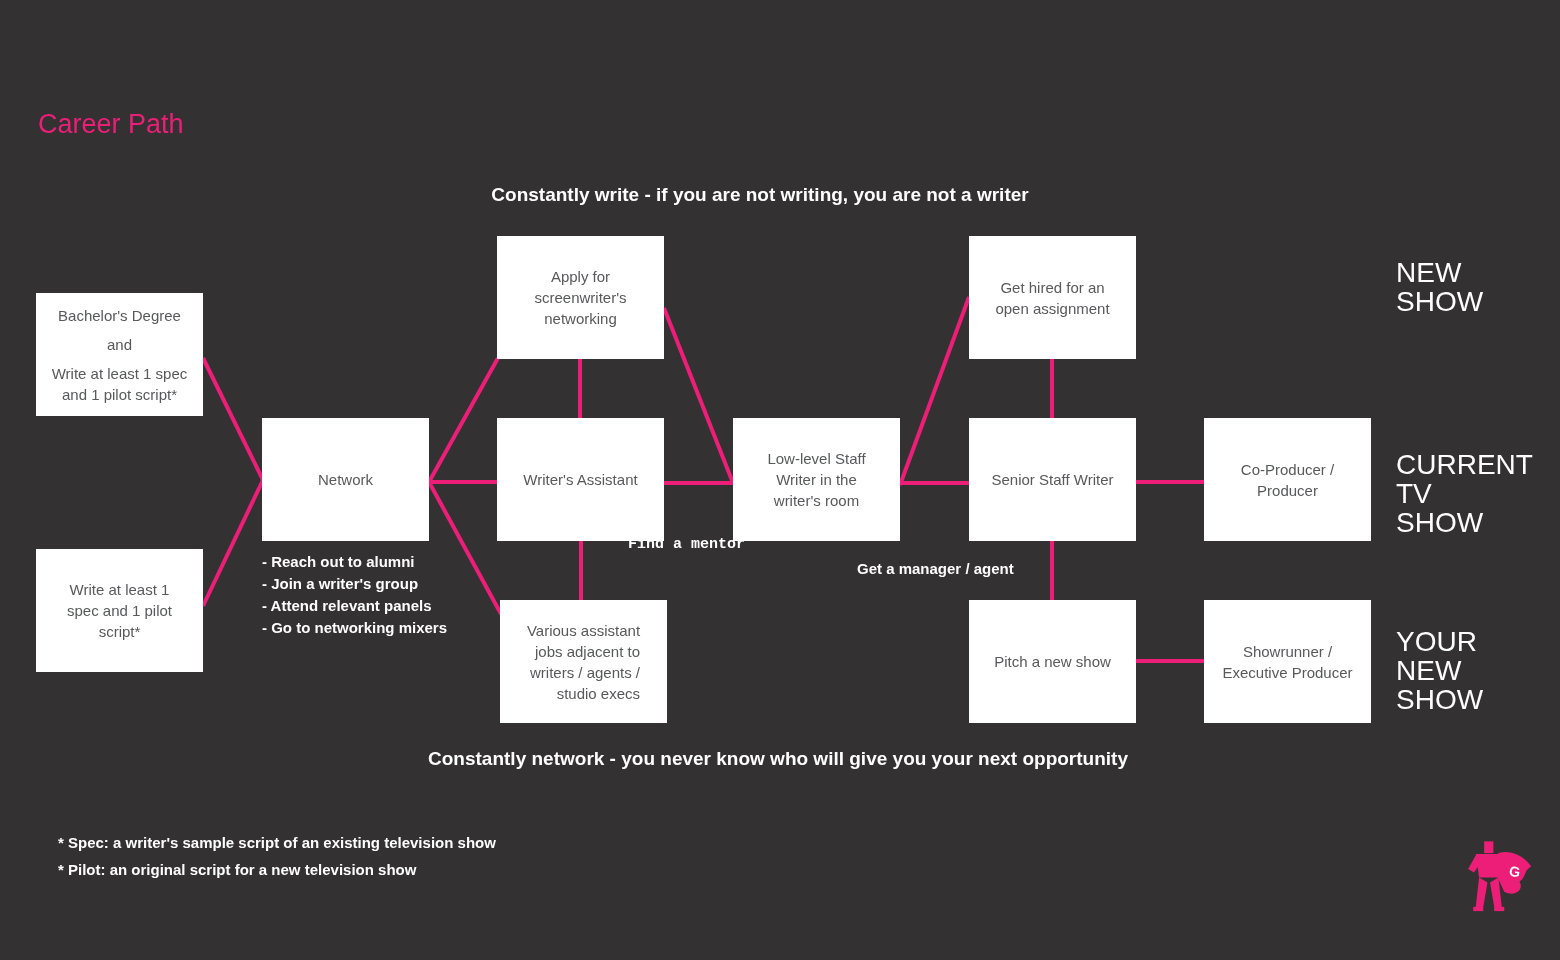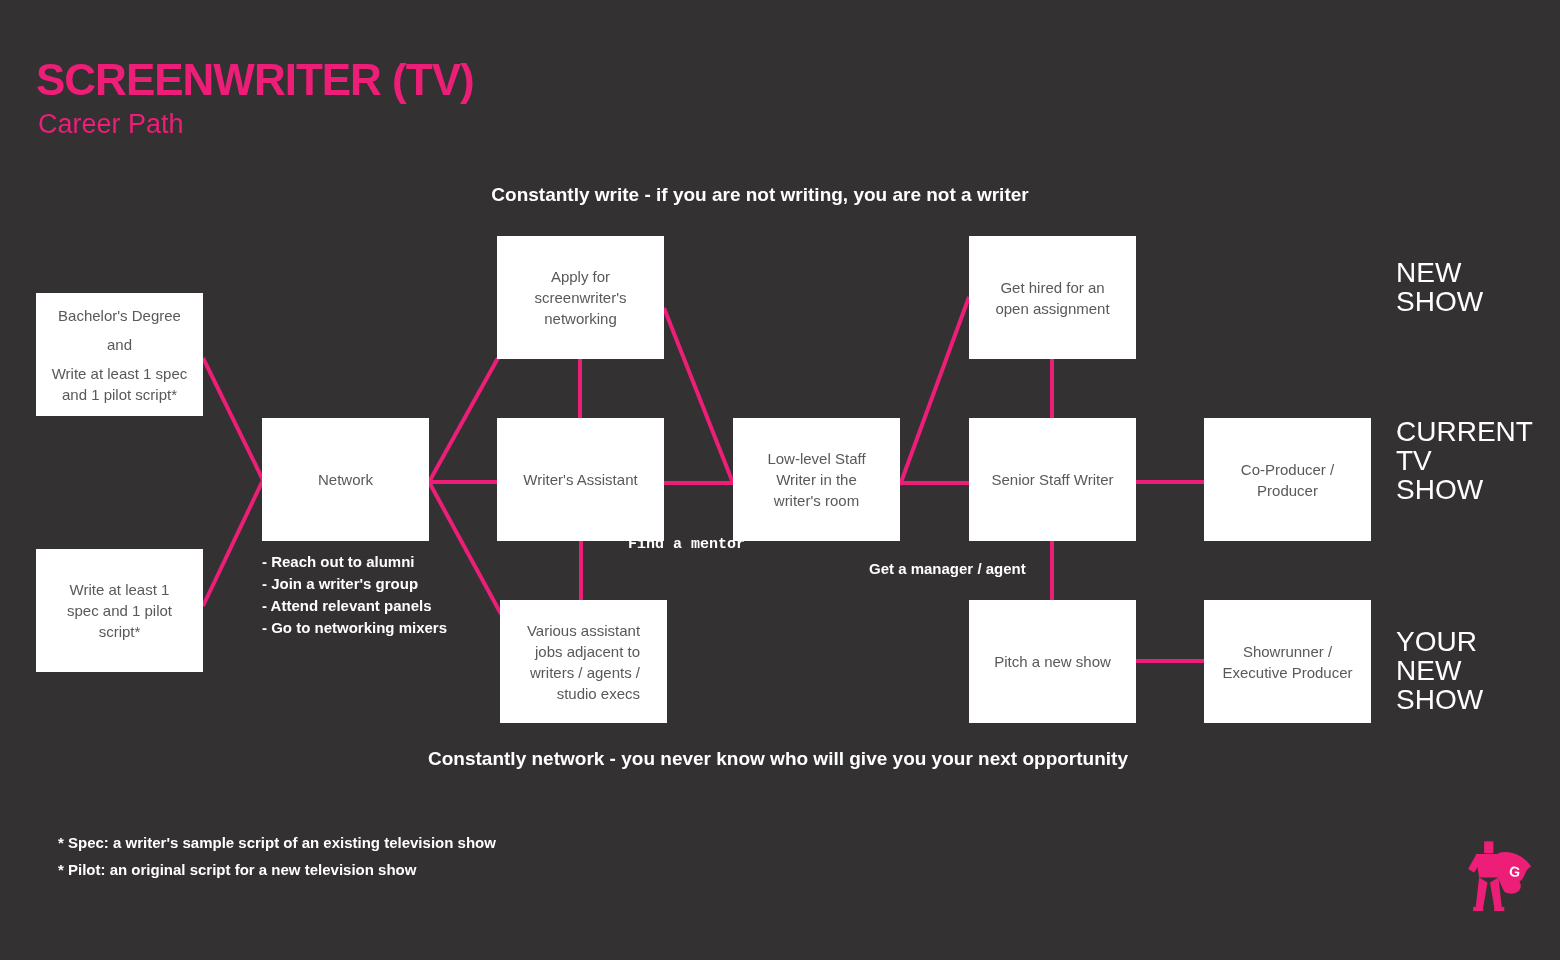--- a/index.html
+++ b/index.html
@@ -43,21 +43,20 @@
     font-weight:normal;font-size:28px;line-height:29px;white-space:pre-line;
   }
   .footnotes{position:absolute;left:58px;top:829px;color:var(--text);font-weight:bold;font-size:15px;line-height:27px;}
   .logo{position:absolute;left:1448px;top:838px;width:84px;height:84px;}
 </style>
 </head>
 <body>
 
 <div id="canvas">
 
-  <div class="title">SCREENWRITER (TV)</div>
   <div class="subtitle">Career Path</div>
 
   <div class="banner top">Constantly write - if you are not writing, you are not a writer</div>
   <div class="banner bottom">Constantly network - you never know who will give you your next opportunity</div>
 
   <svg class="connectors" viewBox="0 0 1560 960">
     <line x1="203" y1="358" x2="263" y2="480"></line>
     <line x1="203" y1="606" x2="263" y2="480"></line>
     <line x1="429" y1="482" x2="498" y2="358"></line>
     <line x1="428" y1="482" x2="497" y2="482"></line>
@@ -116,25 +115,25 @@
 Executive Producer</div>
 
   <div class="tips">
     <span>- Reach out to alumni</span>
     <span>- Join a writer's group</span>
     <span>- Attend relevant panels</span>
     <span>- Go to networking mixers</span>
   </div>
 
   <div class="edge-label" style="left:628px;top:536px;font-family:Liberation Mono, monospace;">Find a mentor</div>
-  <div class="edge-label" style="left:857px;top:560px;margin-left:12px;">Get a manager / agent</div>
+  <div class="edge-label" style="left:857px;top:560px;">Get a manager / agent</div>
 
   <div class="stage" style="top:258px;">NEW
 SHOW</div>
-  <div class="stage" style="top:417px;">CURRENT
+  <div class="stage" style="top:450px;">CURRENT
 TV SHOW</div>
   <div class="stage" style="top:627px;">YOUR
 NEW
 SHOW</div>
 
   <div class="footnotes">
     <div>* Spec: a writer's sample script of an existing television show</div>
     <div>* Pilot: an original script for a new television show</div>
   </div>
 

